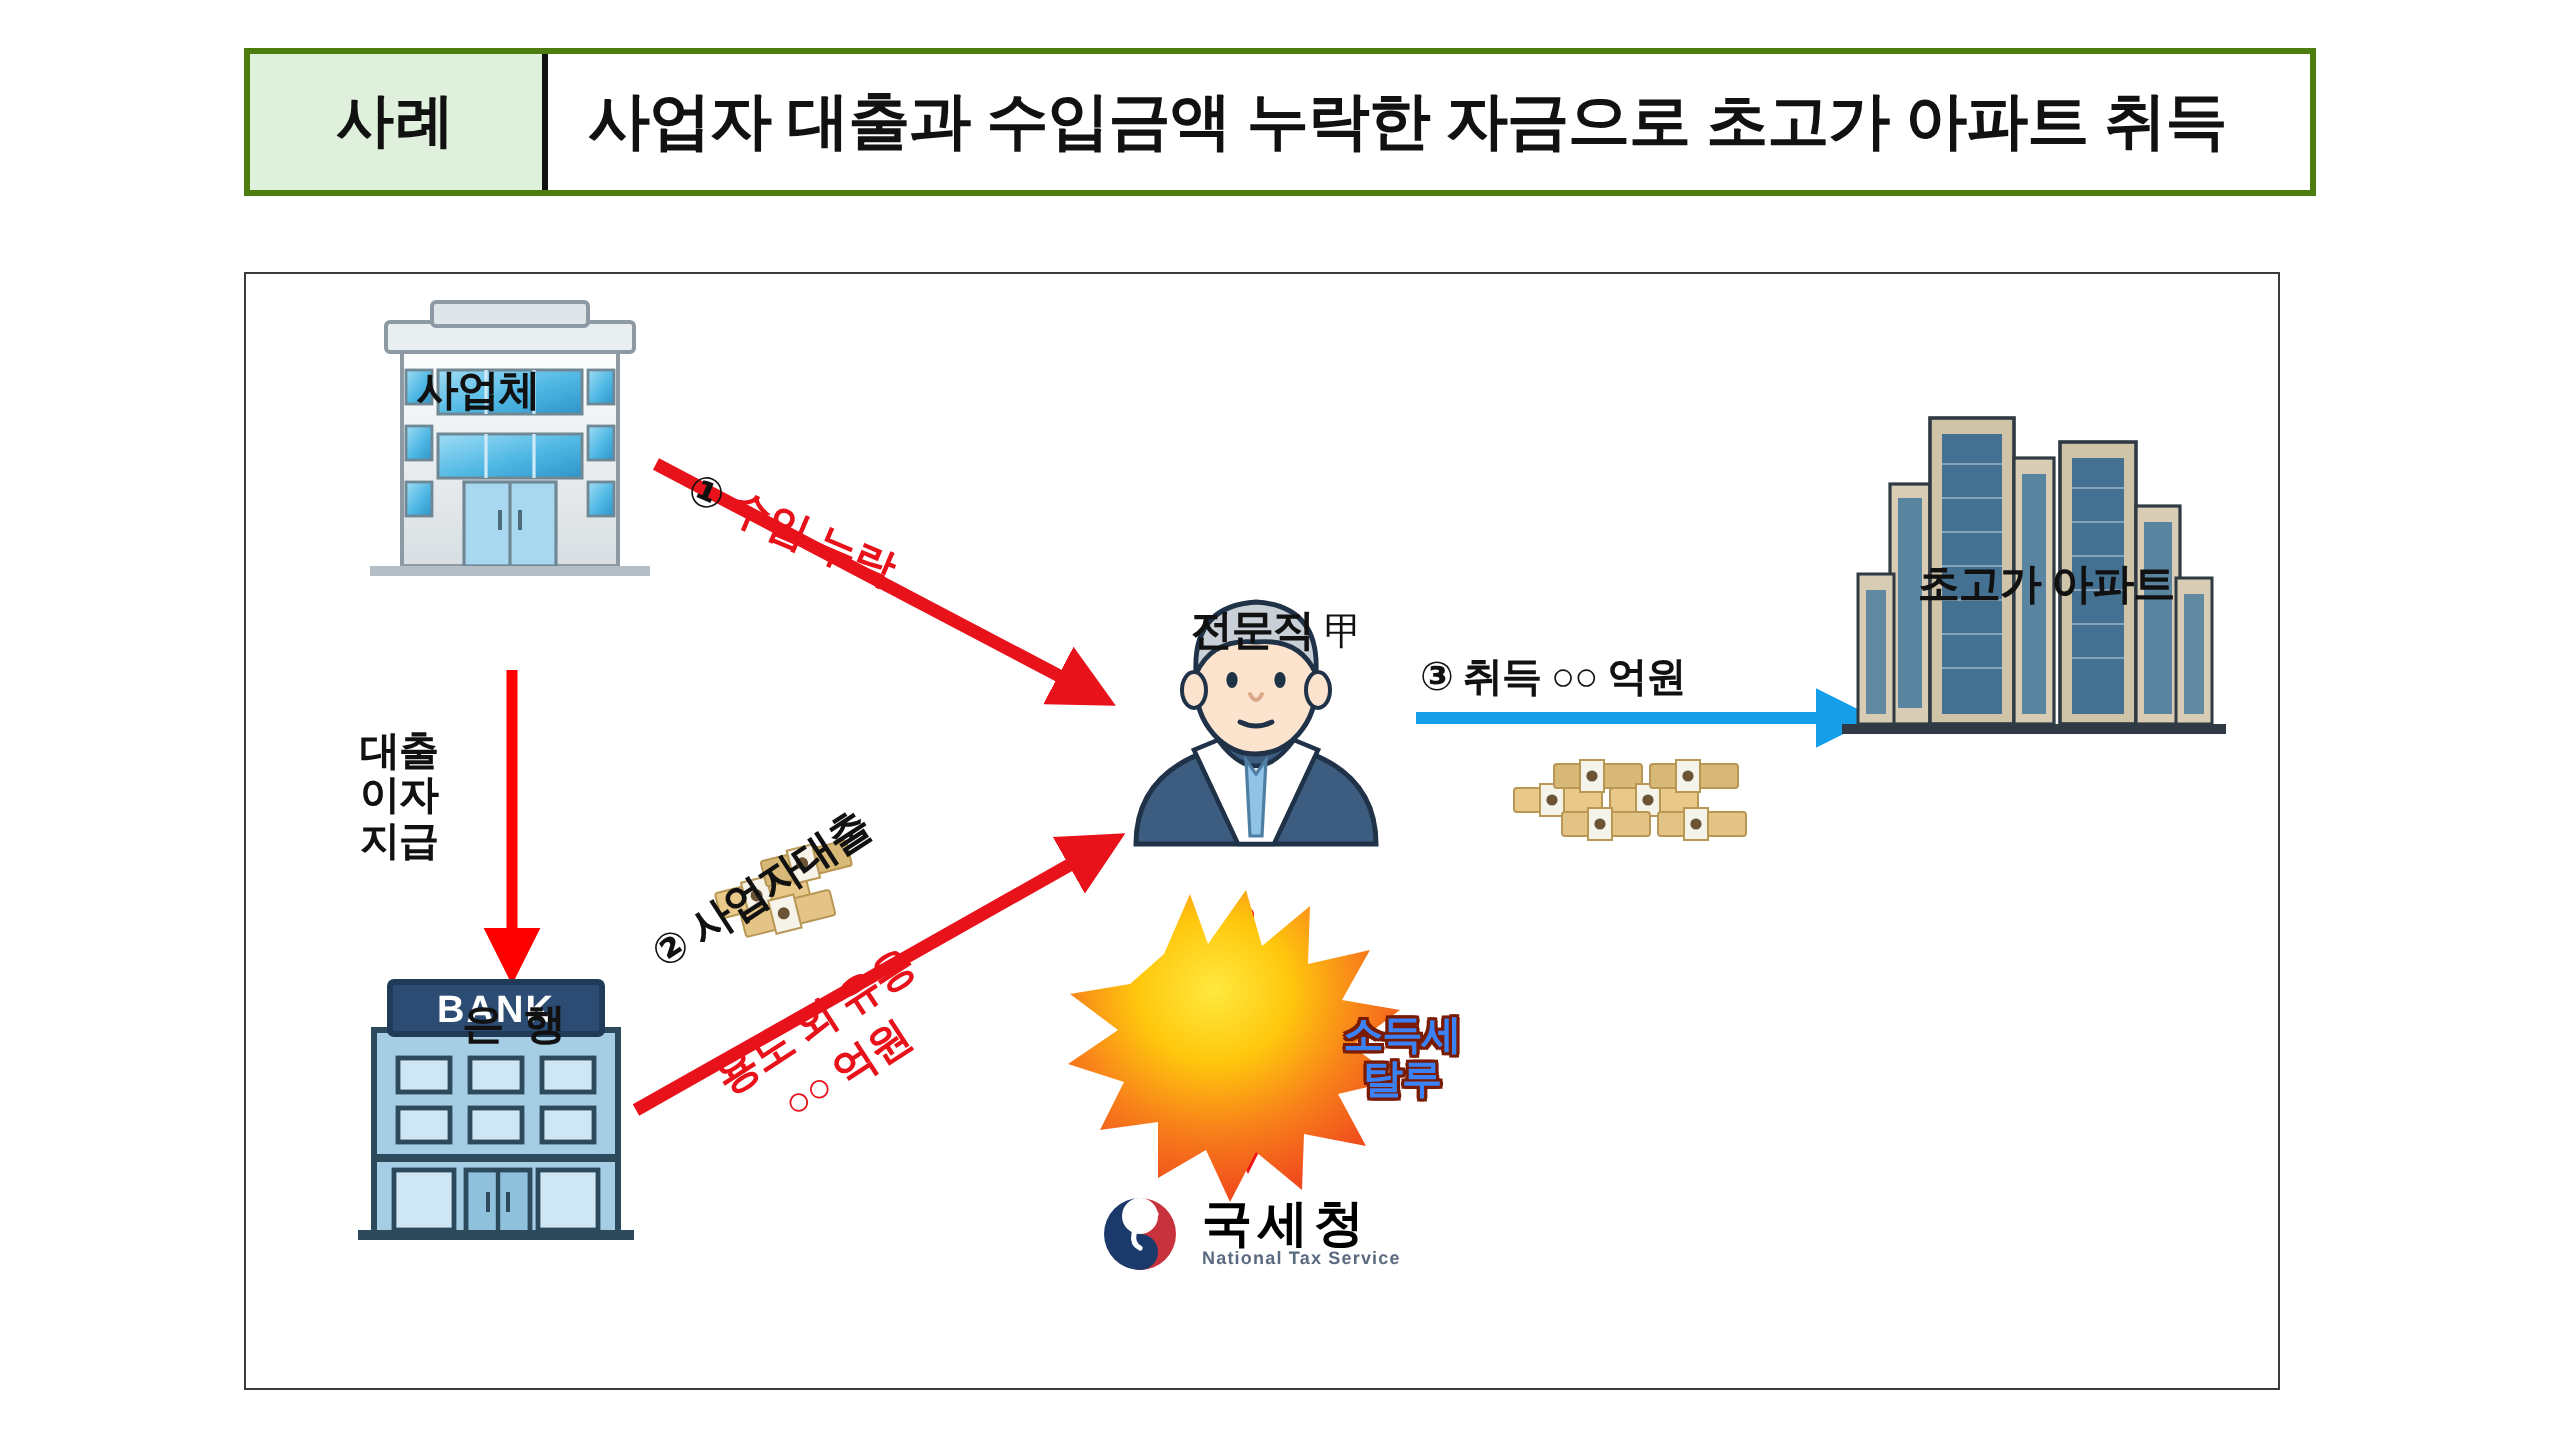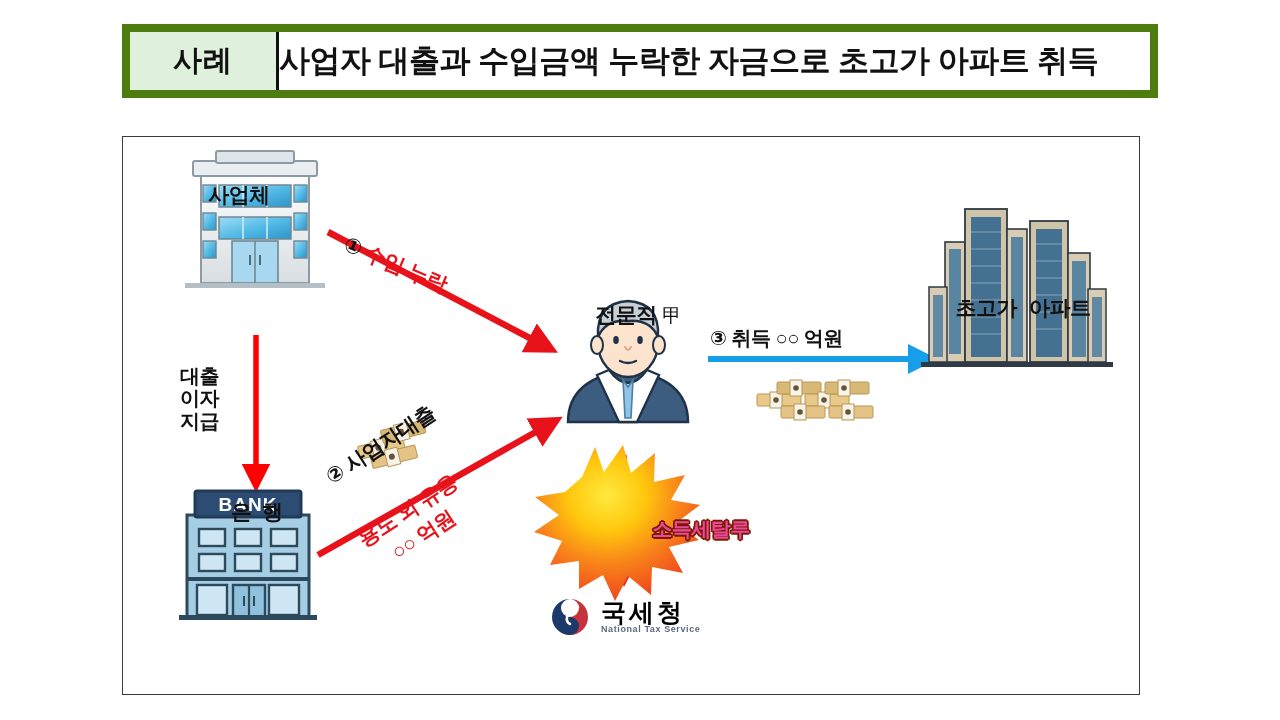--- a/index.html
+++ b/index.html
@@ -16,41 +16,42 @@
     -webkit-font-smoothing: antialiased;
   }
 
   
   .header {
     position: absolute;
     left: 122px;
     top: 24px;
     width: 1036px;
     height: 74px;
-    border: 8px solid #4d7c0f;
+    border: 3px solid #4d7c0f;
     box-sizing: border-box;
     display: flex;
     background: #ffffff;
   }
   .header-tag {
     width: 146px;
     background: #dff0dc;
     border-right: 3px solid #111111;
     display: flex;
     align-items: center;
     justify-content: center;
     font-size: 29px;
     font-weight: bold;
     color: #111111;
     letter-spacing: 1px;
   }
   .header-title {
     flex: 1;
     display: flex;
     align-items: center;
+    padding-left: 20px;
     font-size: 31px;
     font-weight: bold;
     color: #111111;
     letter-spacing: -0.5px;
     white-space: nowrap;
   }
 
   
   .panel {
     position: absolute;
@@ -81,21 +82,21 @@
   
   .bank-wrap { left: 60px; top: 355px; width: 150px; }
   .bank-label { margin-top: 6px; letter-spacing: 2px; }
 
   
   .person-wrap { left: 440px; top: 160px; width: 150px; }
   .person-label { margin-top: 4px; }
   .person-label .hanja { font-weight: normal; font-size: 19px; }
 
   
-  .apt-wrap { left: 815px; top: 155px; width: 170px; font-family: Liberation Mono, monospace; }
+  .apt-wrap { left: 815px; top: 139px; width: 170px; }
   .apt-label { margin-top: 2px; }
 
   
   .nts-wrap { left: 425px; top: 458px; width: 175px; }
   .nts-row { display: flex; align-items: center; gap: 9px; }
   .nts-text { display: flex; flex-direction: column; line-height: 1; }
   .nts-kr {
     font-size: 25px;
     font-weight: bold;
     color: #000000;
@@ -173,25 +174,26 @@
     width: 118px;
     height: 118px;
   }
   .burst-text {
     position: absolute;
     left: 0;
     top: 0;
     width: 118px;
     height: 118px;
     display: flex;
+    flex-direction: column;
     align-items: center;
     justify-content: center;
     font-size: 20px;
     font-weight: bold;
-    color: #ec4899;
+    color: #3b82f6;
     line-height: 1.08;
     letter-spacing: -0.5px;
     text-shadow:
       -1.4px -1.4px 0 #7a1a00, 1.4px -1.4px 0 #7a1a00,
       -1.4px  1.4px 0 #7a1a00, 1.4px  1.4px 0 #7a1a00,
        0 -1.6px 0 #7a1a00, 0 1.6px 0 #7a1a00,
       -1.6px 0 0 #7a1a00, 1.6px 0 0 #7a1a00;
     pointer-events: none;
   }
 

